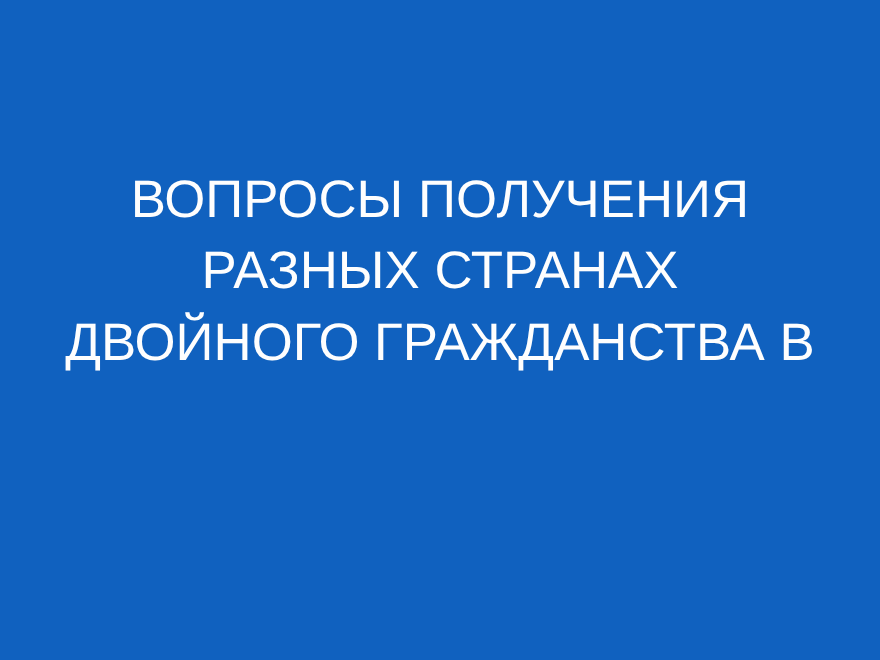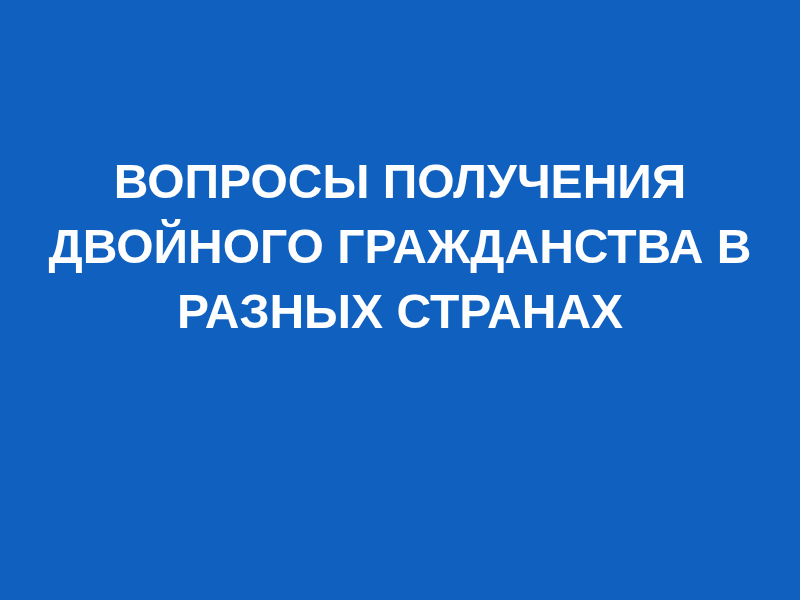--- a/index.html
+++ b/index.html
@@ -34,36 +34,36 @@
     width: 720px;
     margin: 0;
     text-align: center;
   }
 
   .title-line {
     display: block;
     color: #fefefe;
     font-family: "Liberation Sans", sans-serif;
     font-size: 48px;
-    font-weight: 700;
+    font-weight: 400;
     font-style: normal;
     line-height: 65px;
     letter-spacing: 0;
     white-space: nowrap;
     text-transform: none;
   }
 </style>
 </head>
 <body>
 
 <div class="title-card">
 
   <h1 class="title-block">
 
     <span class="title-line">ВОПРОСЫ ПОЛУЧЕНИЯ</span>
 
+    <span class="title-line">РАЗНЫХ СТРАНАХ</span>
+
     <span class="title-line">ДВОЙНОГО ГРАЖДАНСТВА В</span>
-
-    <span class="title-line">РАЗНЫХ СТРАНАХ</span>
 
   </h1>
 
 </div>
 
 </body></html>

